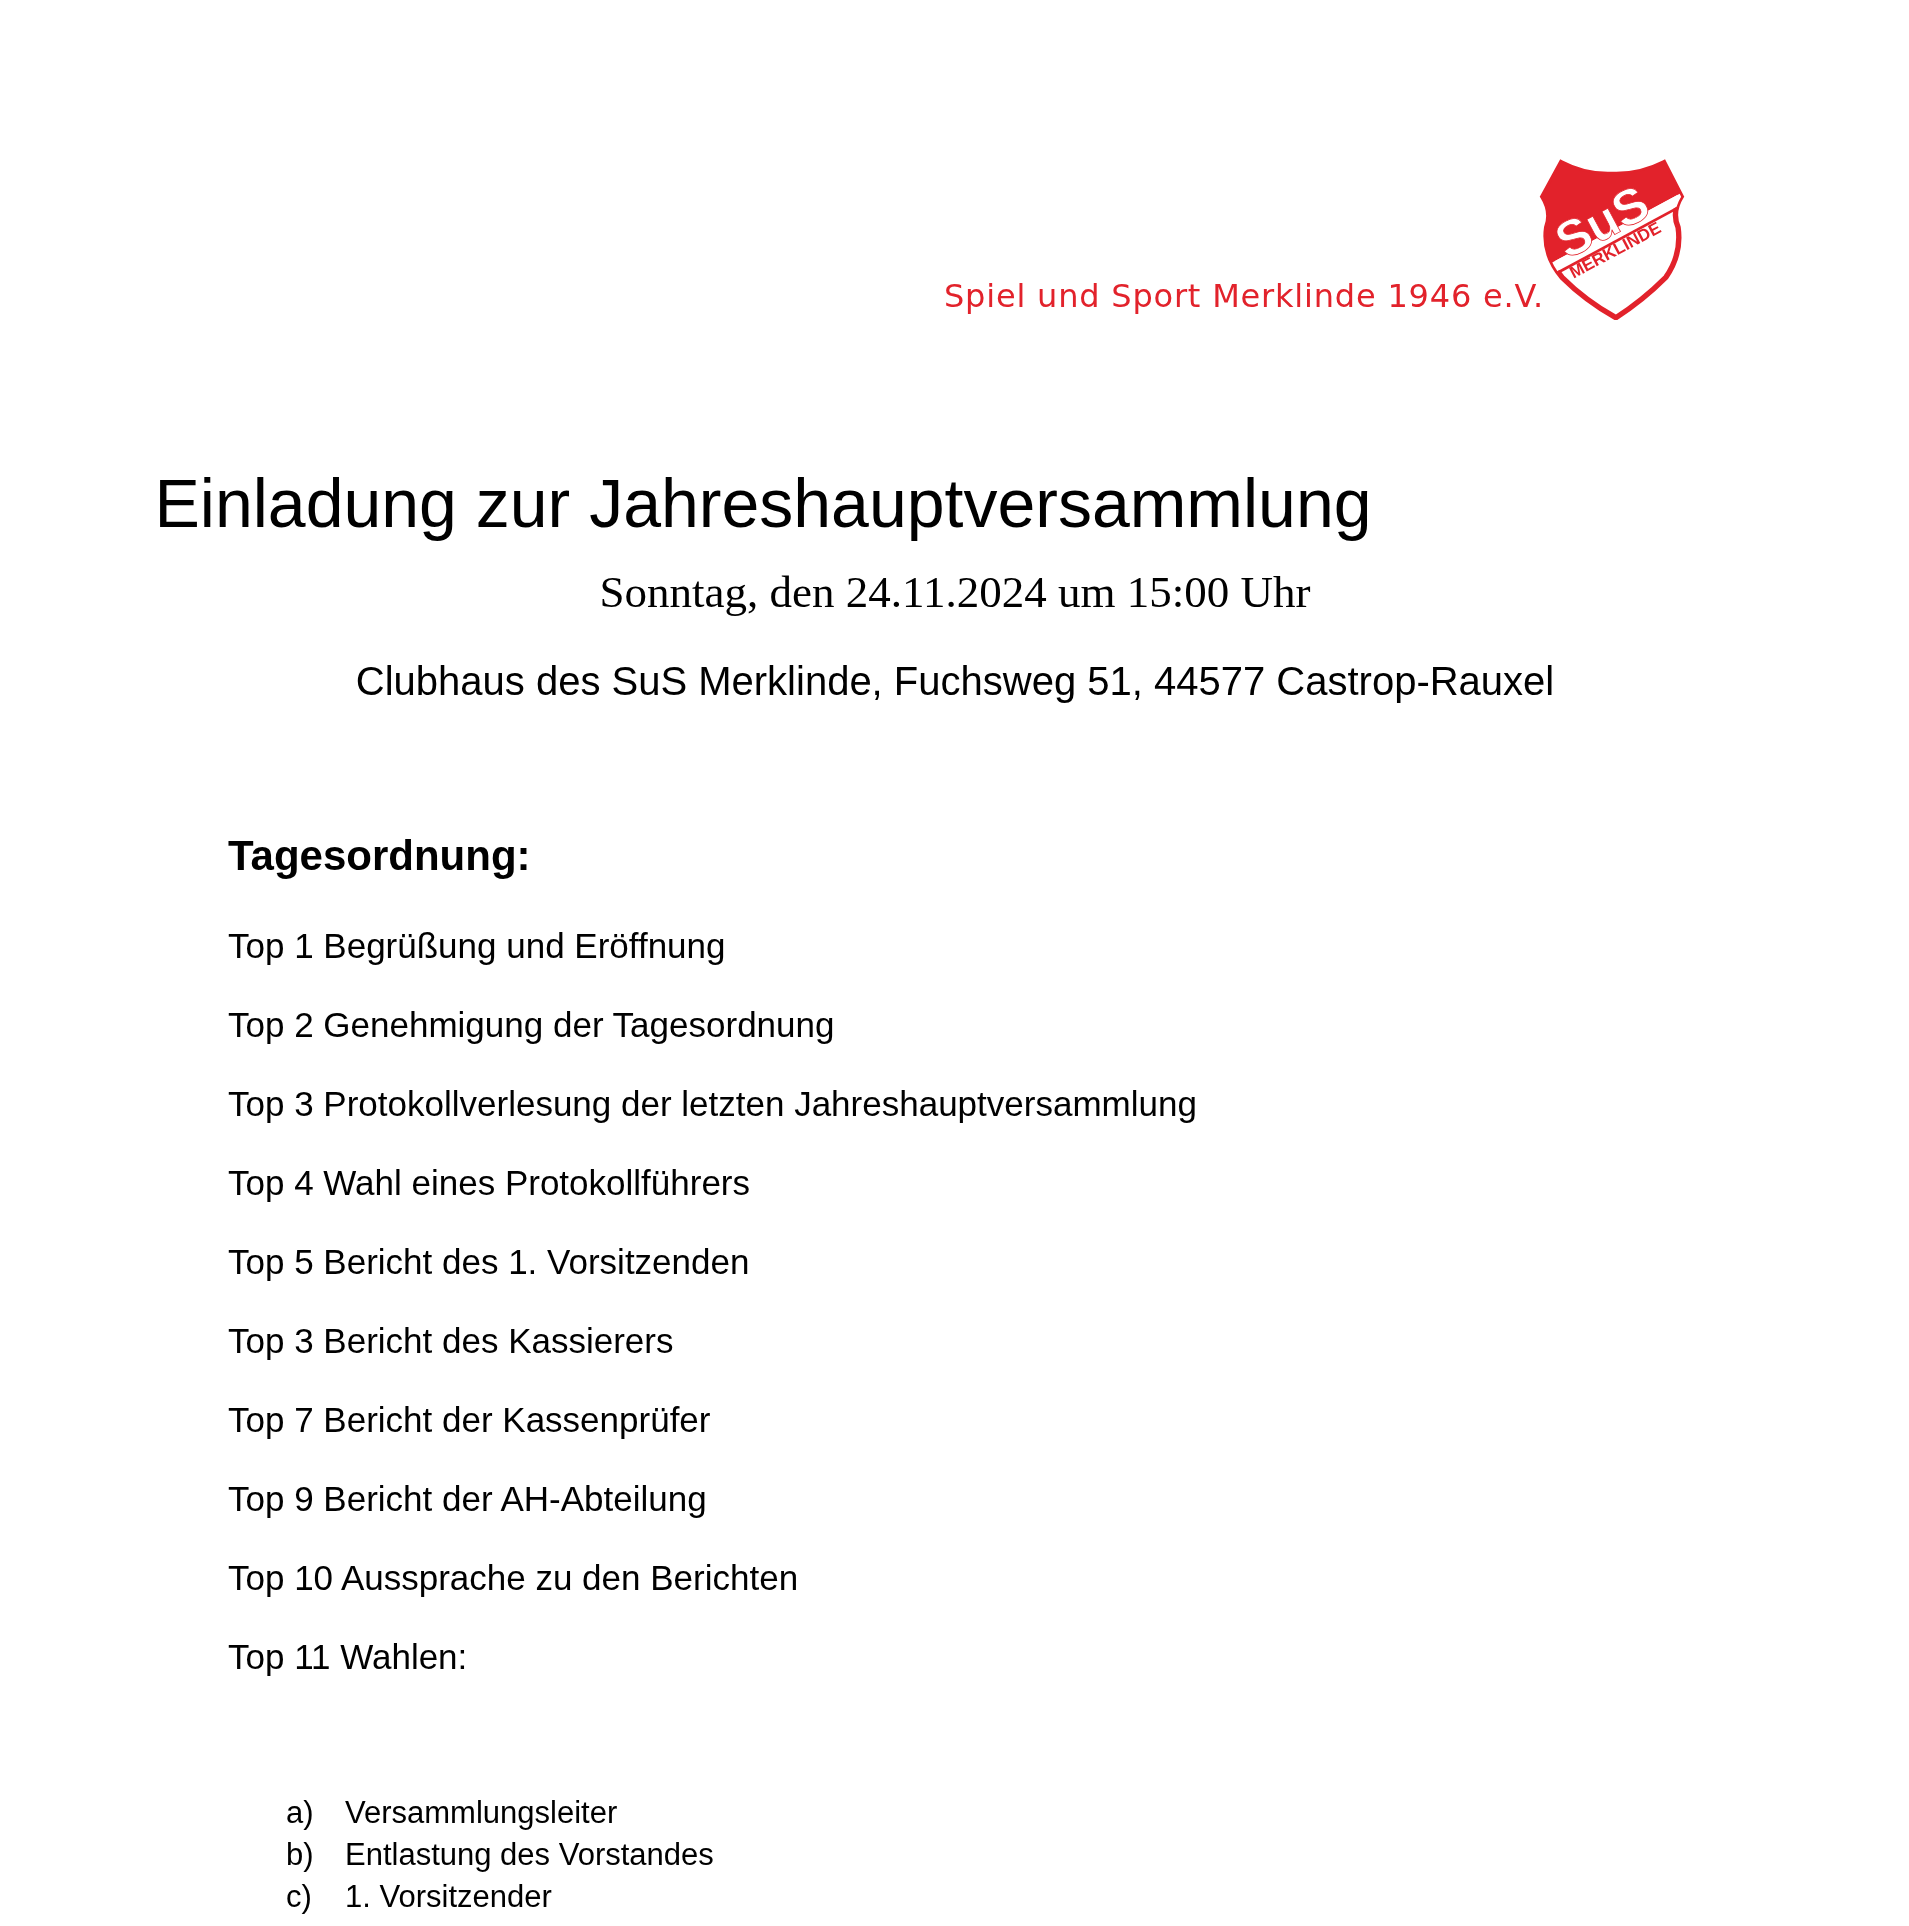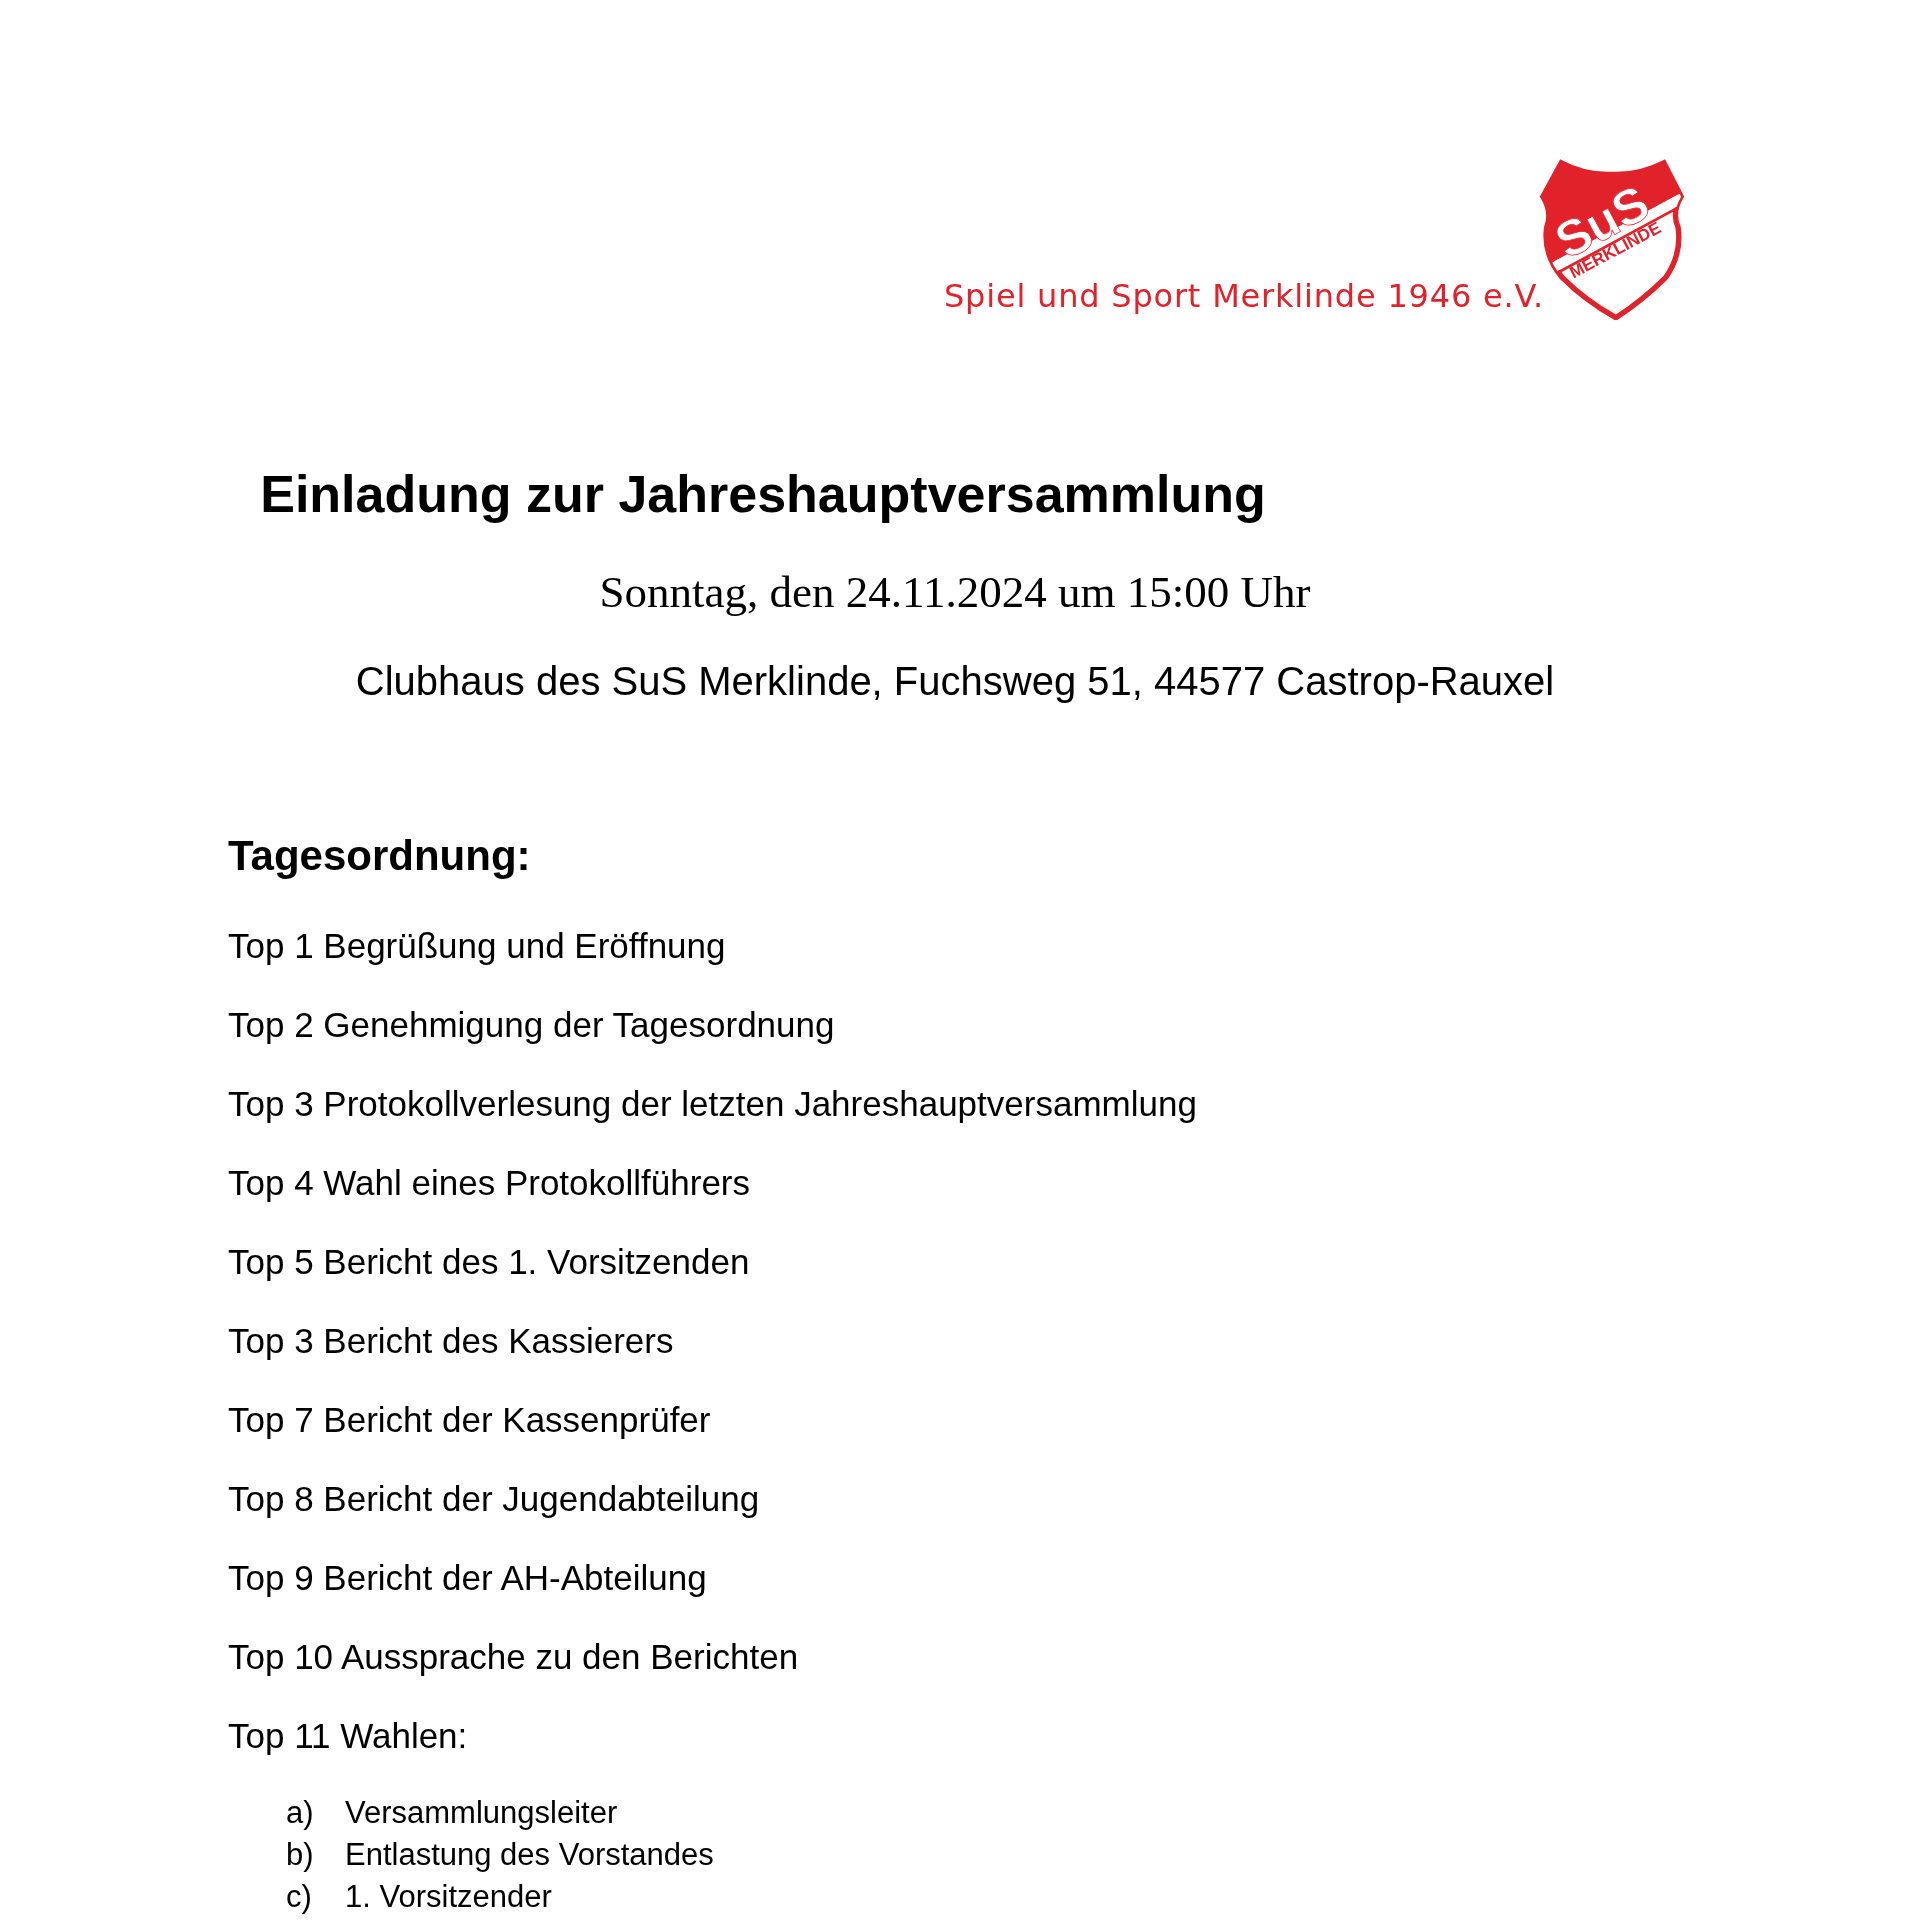--- a/index.html
+++ b/index.html
@@ -2,21 +2,21 @@
 <html style="font-size:6.2px"><head>
 <meta charset="utf-8">
 <style>
   html, body { margin: 0; padding: 0; background: #ffffff; }
   body { width: 1910px; height: 2703px; position: relative; overflow: hidden;
          font-family: "Liberation Sans", sans-serif; color: #000000; }
   .club-name { position: absolute; left: 944px; top: 277px; font-family: "DejaVu Sans", sans-serif;
                font-size: 32px; color: #e2222b; letter-spacing: 0.8px; white-space: nowrap; }
   .logo { position: absolute; left: 1539px; top: 154px; width: 146px; height: 166px; }
   .title { position: absolute; left: 0; width: 1526px; top: 464px; text-align: center;
-           font-weight: bold; font-size: 52px; white-space: nowrap; }
+           font-weight: normal; font-size: 68px; white-space: nowrap; }
   .date { position: absolute; left: 0; width: 1910px; top: 566px; text-align: center;
           font-size: 45px; white-space: nowrap; font-family: Liberation Serif, serif; }
   .address { position: absolute; left: 0; width: 1910px; top: 659px; text-align: center;
              font-size: 40px; white-space: nowrap; }
   .agenda-heading { position: absolute; left: 228px; top: 832px; font-weight: bold; font-size: 42px; white-space: nowrap; }
   .agenda-list { position: absolute; left: 228px; top: 926px; margin: 0; padding: 0; list-style: none; }
   .agenda-item { font-size: 35px; height: 79px; line-height: 39px; white-space: nowrap; }
   .sub-list { position: absolute; left: 286px; top: 1793px; margin: 0; padding: 0; list-style: none; }
   .sub-item { font-size: 31px; height: 42px; line-height: 39px; white-space: nowrap; display: flex; }
   .sub-item .letter { width: 59px; display: inline-block; }
@@ -58,21 +58,20 @@
   <div class="agenda-heading">Tagesordnung:</div>
 
   <ul class="agenda-list">
     <li class="agenda-item">Top 1 Begrüßung und Eröffnung</li>
     <li class="agenda-item">Top 2 Genehmigung der Tagesordnung</li>
     <li class="agenda-item">Top 3 Protokollverlesung der letzten Jahreshauptversammlung</li>
     <li class="agenda-item">Top 4 Wahl eines Protokollführers</li>
     <li class="agenda-item">Top 5 Bericht des 1. Vorsitzenden</li>
     <li class="agenda-item">Top 3 Bericht des Kassierers</li>
     <li class="agenda-item">Top 7 Bericht der Kassenprüfer</li>
-    <li class="agenda-item">Top 8 Bericht der Jugendabteilung</li>
     <li class="agenda-item">Top 9 Bericht der AH-Abteilung</li>
     <li class="agenda-item">Top 10 Aussprache zu den Berichten</li>
     <li class="agenda-item">Top 11 Wahlen:</li>
   </ul>
 
   <ol class="sub-list">
     <li class="sub-item">
       <span class="letter">a)</span>
       <span>Versammlungsleiter</span>
     </li>

